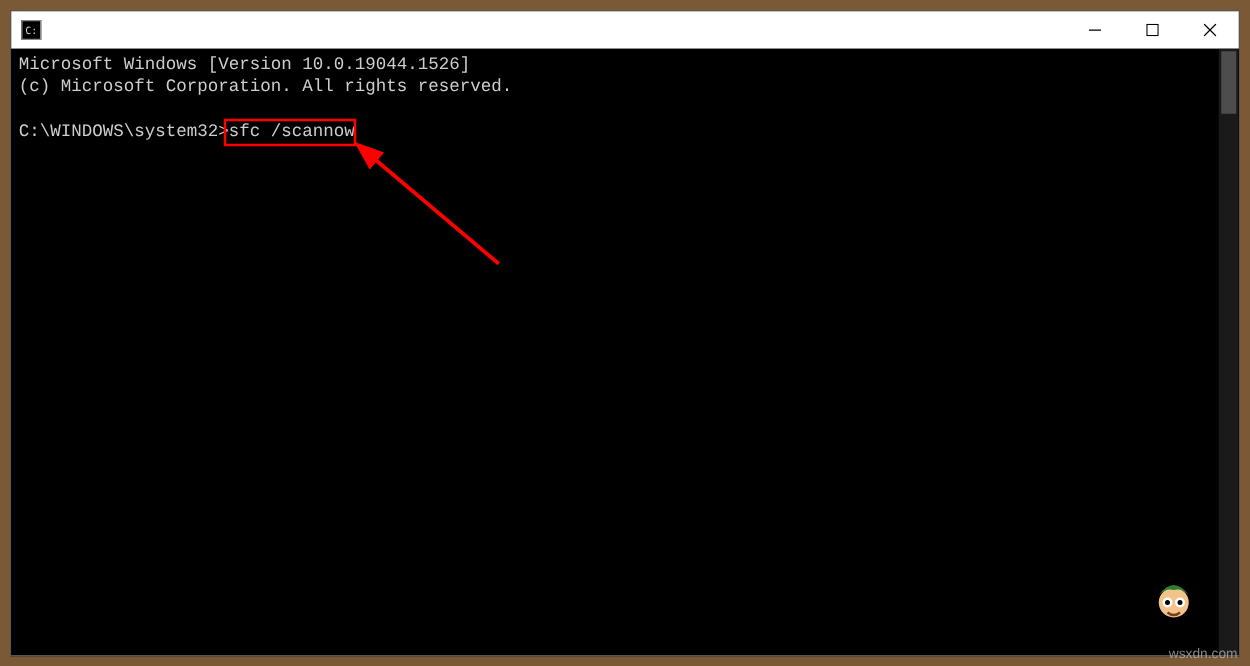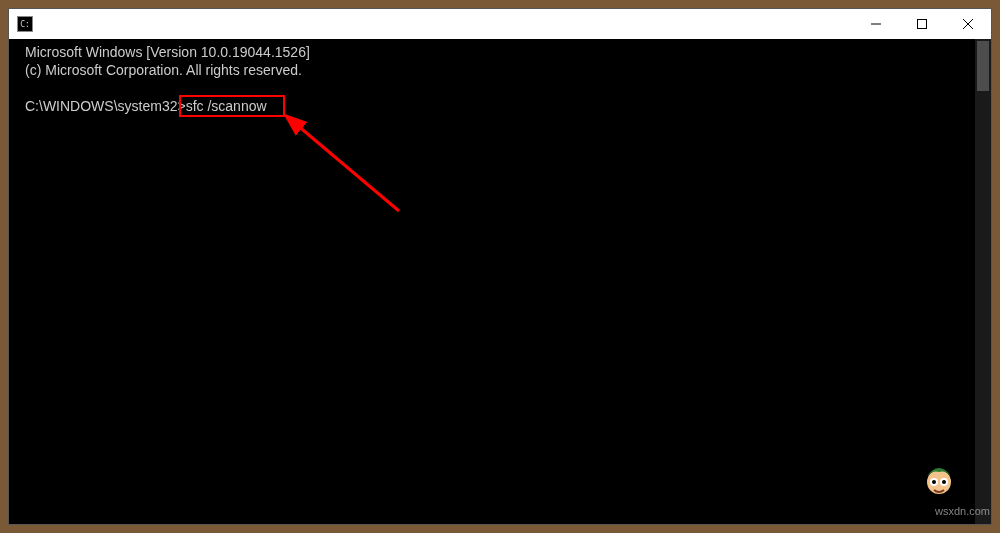--- a/index.html
+++ b/index.html
@@ -108,24 +108,24 @@
     height:30px;
     display:flex;
     align-items:center;
     justify-content:center;
     color:#000;
   }
   .terminal{
     flex:1;
     background:#000;
     color:#ccc;
-    font-family:Liberation Sans, sans-serif;
+    font-family:Liberation Mono, monospace;
     font-size:14px;
     line-height:18px;
-    padding:4px 16px;
+    padding:4px 6px;
     position:relative;
     white-space:pre;
     overflow:hidden;
   }
   .scrollbar{
     position:absolute;
     right:0;top:0;bottom:0;
     width:16px;
     background:#1a1a1a;
   }
@@ -140,21 +140,21 @@
     border:2px solid #ff0000;
     pointer-events:none;
   }
   .arrow{
     position:absolute;
     pointer-events:none;
   }
   .watermark{
     position:absolute;
     right:10px;
-    bottom:16px;
+    bottom:4px;
     color:#bbb;
     font-size:11px;
     font-family:Arial,sans-serif;
     opacity:.7;
   }
   .mascot{
     position:absolute;
     right:32px;
     bottom:26px;
     width:40px;height:40px;

